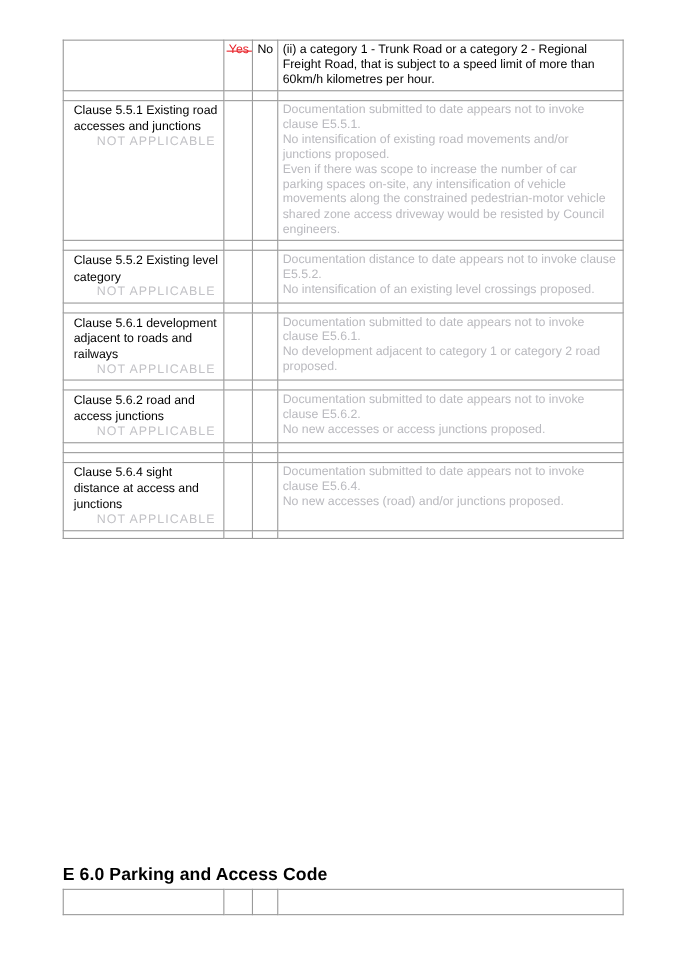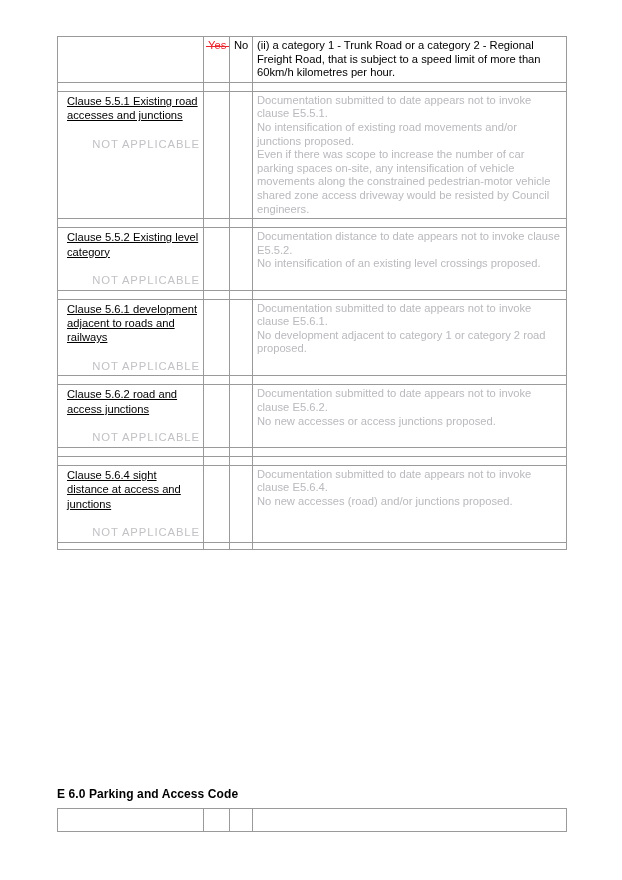--- a/index.html
+++ b/index.html
@@ -94,30 +94,27 @@
     font-weight: bold;
     font-size: 11.6px;
     padding-top: 2px;
     padding-bottom: 2px;
   }
 
   
   .clause-title {
     line-height: 14.4px;
     padding-left: 5px;
-    text-decoration: underline;
   }
   .na {
     color: #c2c2c6;
     letter-spacing: 0.9px;
     font-size: 11.3px;
-    margin-top: 15px;
     margin-left: 26px;
     white-space: nowrap;
-    text-align: right;
   }
   .comment {
     color: #b9b9be;
     line-height: 15.2px;
     font-size: 11.2px;
     padding-left: 2px;
   }
   .comment .lead {
     text-decoration-color: #c9c9ce;
     display: block;
@@ -126,21 +123,21 @@
     margin: 0;
   }
   .comment p + p {
   }
 
   
   .section-heading {
     position: absolute;
     left: 57px;
     top: 787px;
-    font-size: 12px;
+    font-size: 16px;
     font-weight: bold;
     letter-spacing: 0.1px;
   }
   table.tail {
     position: absolute;
     left: 57px;
     top: 808px;
     border-collapse: collapse;
     table-layout: fixed;
     width: 509px;

